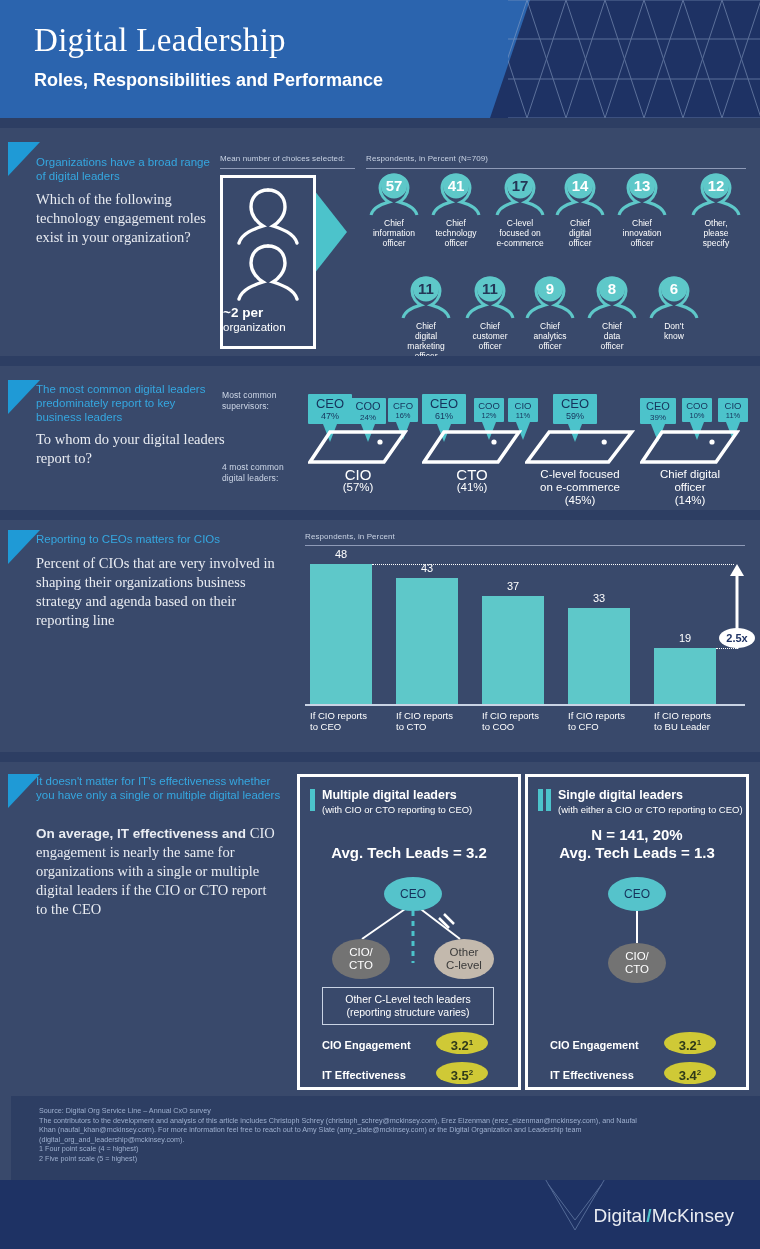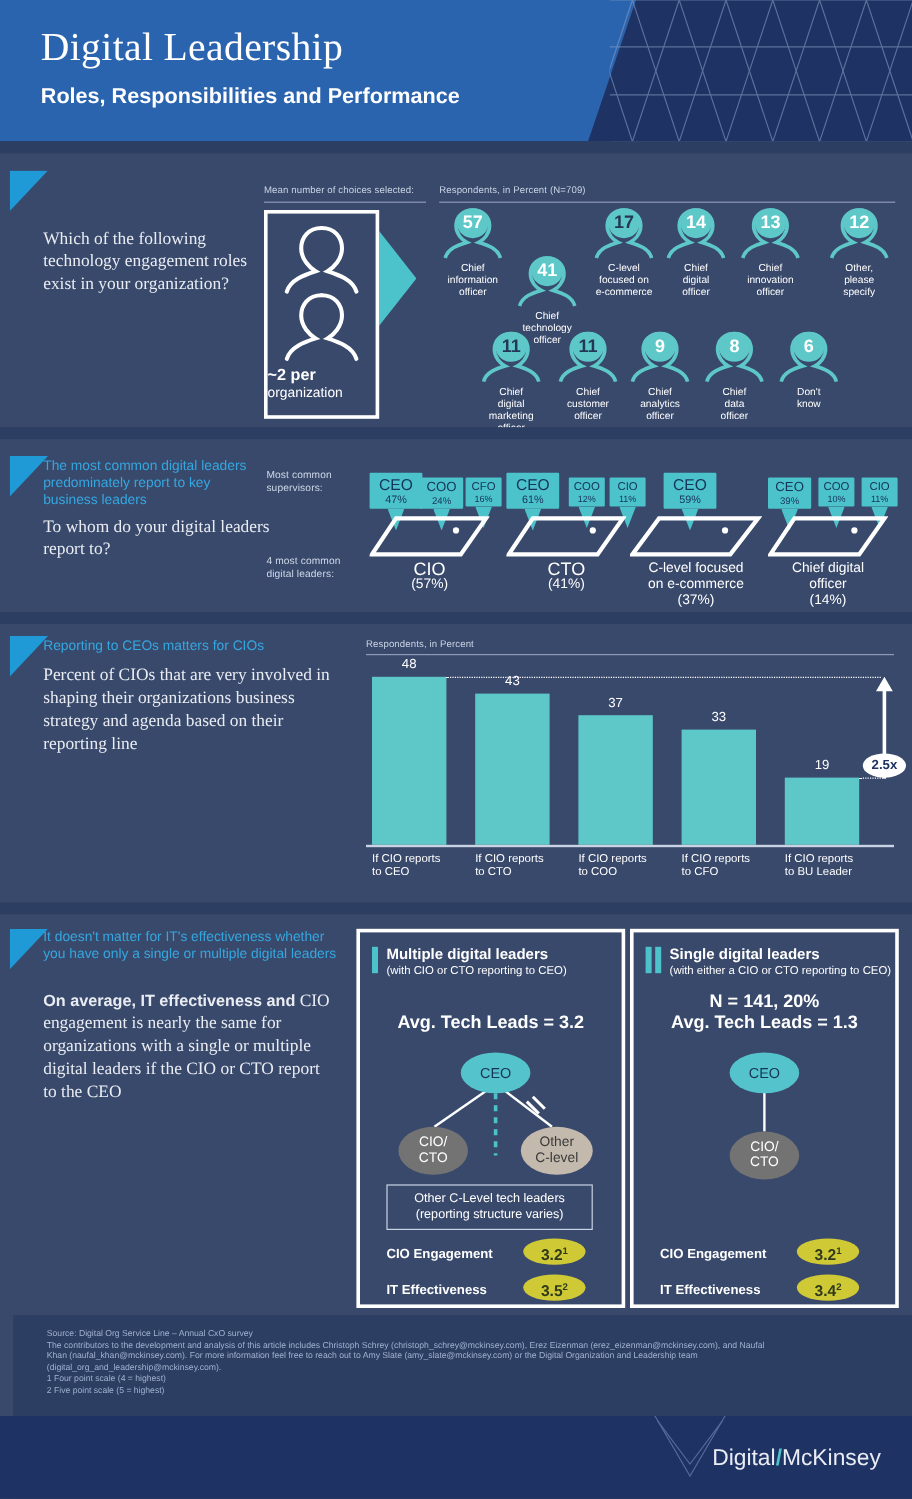--- a/index.html
+++ b/index.html
@@ -100,20 +100,21 @@
         <path d="M-20 0 L19 118 L58 0 L97 118 L136 0 L175 118 L214 0 L253 118"></path>
       </g>
     </svg>
     <div class="title">Digital Leadership</div>
     <div class="subtitle">Roles, Responsibilities and Performance</div>
   </div>
   <div class="band" style="top:118px"></div>
 
   <div class="section" style="top:128px;height:228px">
     <div class="sect-arrow" style="top:14px"></div>
+    <div class="kicker" style="left:36px;top:27px;width:175px">Organizations have a broad range of digital leaders</div>
     <div class="lede" style="left:36px;top:62px;width:180px">Which of the following technology engagement roles exist in your organization?</div>
 
     <div class="caption" style="left:220px;top:26px">Mean number of choices selected:</div>
     <div class="capline" style="left:220px;top:40px;width:135px"></div>
     <div class="caption" style="left:366px;top:26px">Respondents, in Percent (N=709)</div>
     <div class="capline" style="left:366px;top:40px;width:380px"></div>
 
     <div class="meanarrow" style="left:303px;top:48px"></div>
     <div class="meanbox" style="left:220px;top:47px;width:90px;height:168px">
       <svg width="84" height="120" viewBox="0 0 84 120" style="display:block;margin:6px auto 0;">
@@ -133,21 +134,21 @@
     <div id="roles-row1">
         <div class="person" style="left: 366px; top: 45px;">
           <svg class="p-svg" width="52" height="44" viewBox="0 0 52 44">
             <path d="M26 2 c-9 0 -14 6 -14 13 c0 7 5 12 9 14 c-7 2 -16 5 -18 13" fill="none" stroke="#5ec8c9" stroke-width="3"></path>
             <path d="M26 2 c9 0 14 6 14 13 c0 7 -5 12 -9 14 c7 2 16 5 18 13" fill="none" stroke="#5ec8c9" stroke-width="3"></path>
             <ellipse cx="26" cy="13" rx="13" ry="12.5" fill="#5ec8c9"></ellipse>
           </svg>
           <div class="p-num">57</div>
           <div class="p-lbl">Chief<br>information<br>officer</div>
         </div>
-        <div class="person" style="left: 428px; top: 45px; margin-top: 40px;">
+        <div class="person" style="left: 428px; top: 45px;">
           <svg class="p-svg" width="52" height="44" viewBox="0 0 52 44">
             <path d="M26 2 c-9 0 -14 6 -14 13 c0 7 5 12 9 14 c-7 2 -16 5 -18 13" fill="none" stroke="#5ec8c9" stroke-width="3"></path>
             <path d="M26 2 c9 0 14 6 14 13 c0 7 -5 12 -9 14 c7 2 16 5 18 13" fill="none" stroke="#5ec8c9" stroke-width="3"></path>
             <ellipse cx="26" cy="13" rx="13" ry="12.5" fill="#5ec8c9"></ellipse>
           </svg>
           <div class="p-num">41</div>
           <div class="p-lbl">Chief<br>technology<br>officer</div>
         </div>
         <div class="person" style="left: 492px; top: 45px;">
           <svg class="p-svg" width="52" height="44" viewBox="0 0 52 44">
@@ -298,21 +299,21 @@
           <span class="b1" style="font-size:13px;line-height:15px;padding-top:2px">CEO</span>
           <span class="b2" style="font-size:9px;line-height:10px">59%</span>
         </div>
         <div class="bub-tail" style="left: 568px; top: 58px; width: 14px; height: 18px; clip-path: polygon(0px 0px, 100% 0px, 50% 100%);"></div>
         <svg width="110" height="40" style="position: absolute; left: 525px; top: 62px;">
           <polygon points="24.2,4 106.7,4 83.6,34 2,34" fill="none" stroke="#fff" stroke-width="3.5"></polygon>
           <circle cx="79.2" cy="14" r="2.6" fill="#fff"></circle>
         </svg>
         <div class="tablet-lbl" style="left: 505px; top: 102px;">
           <div class="">C-level focused<br>on e-commerce</div>
-          <div>(37%)</div>
+          <div>(45%)</div>
         </div>
         <div class="bubble" style="left: 640px; top: 32px; width: 36px; height: 26px;">
           <span class="b1" style="font-size:11px;line-height:13px;padding-top:2px">CEO</span>
           <span class="b2" style="font-size:8px;line-height:9px">39%</span>
         </div>
         <div class="bub-tail" style="left: 651px; top: 58px; width: 14px; height: 18px; clip-path: polygon(0px 0px, 100% 0px, 50% 100%);"></div>
         <div class="bubble" style="left: 682px; top: 32px; width: 30px; height: 24px;">
           <span class="b1" style="font-size:9.5px;line-height:11.5px;padding-top:2px">COO</span>
           <span class="b2" style="font-size:7.5px;line-height:8.5px">10%</span>
         </div>

